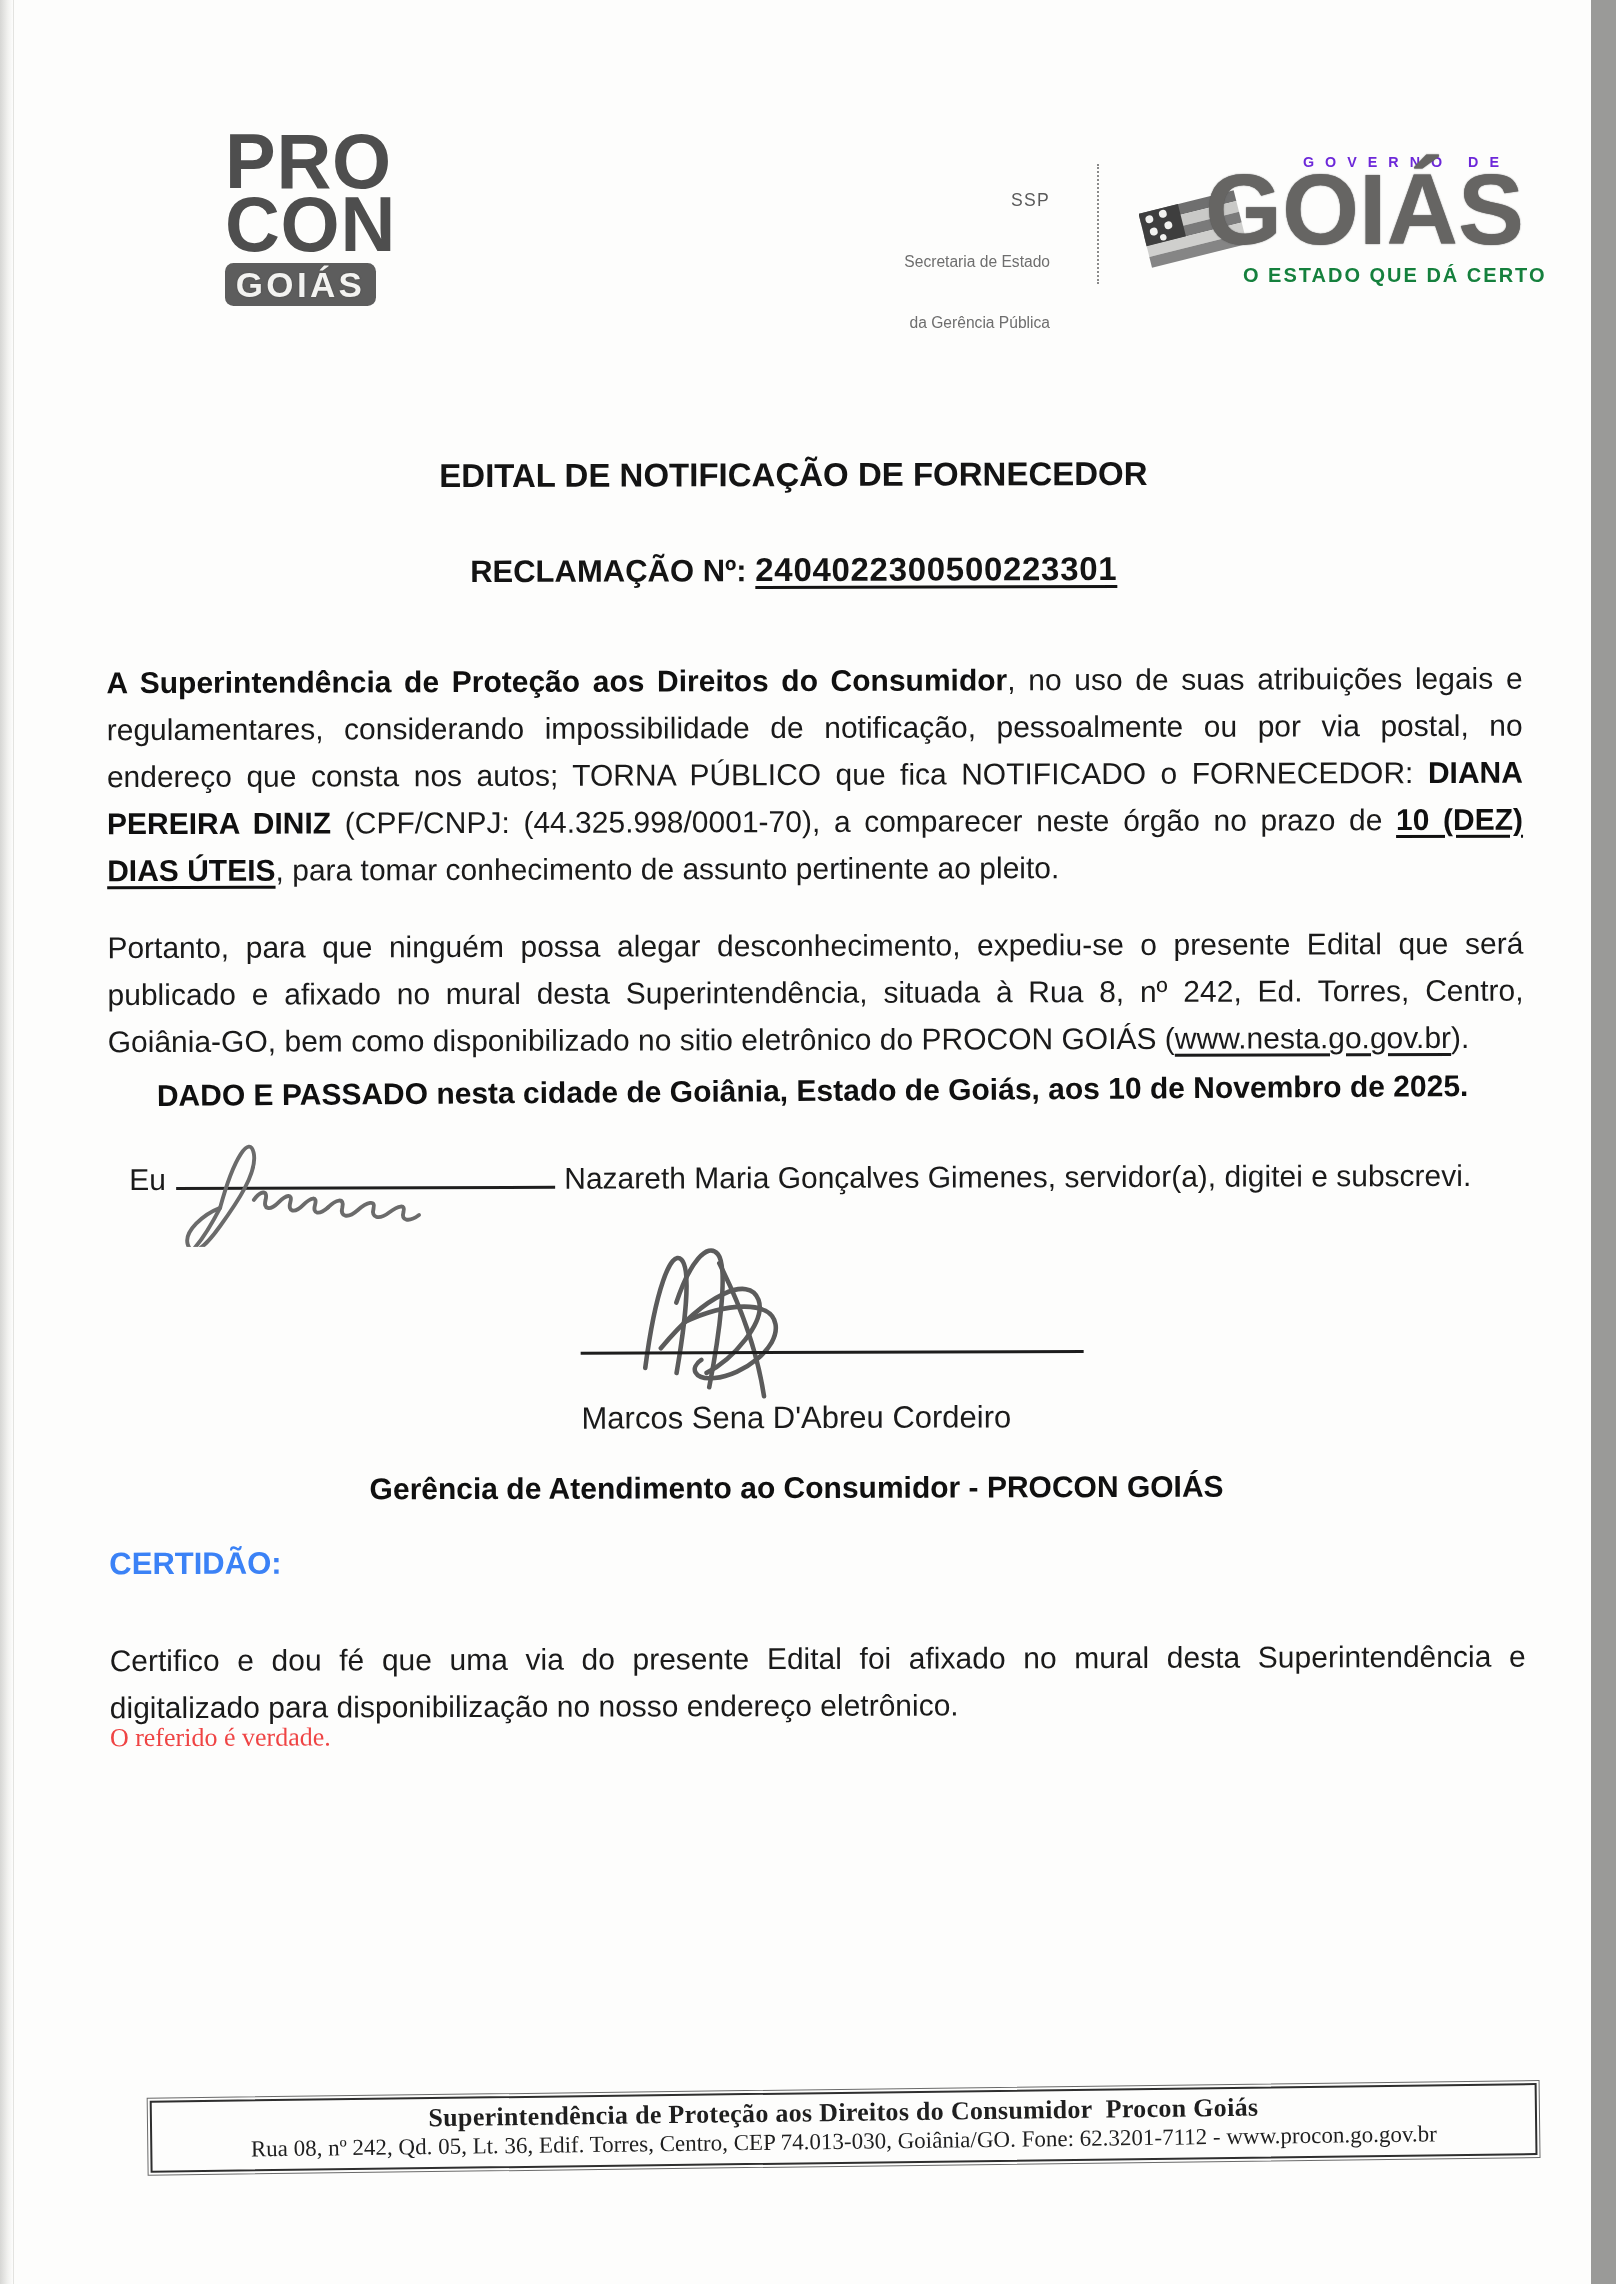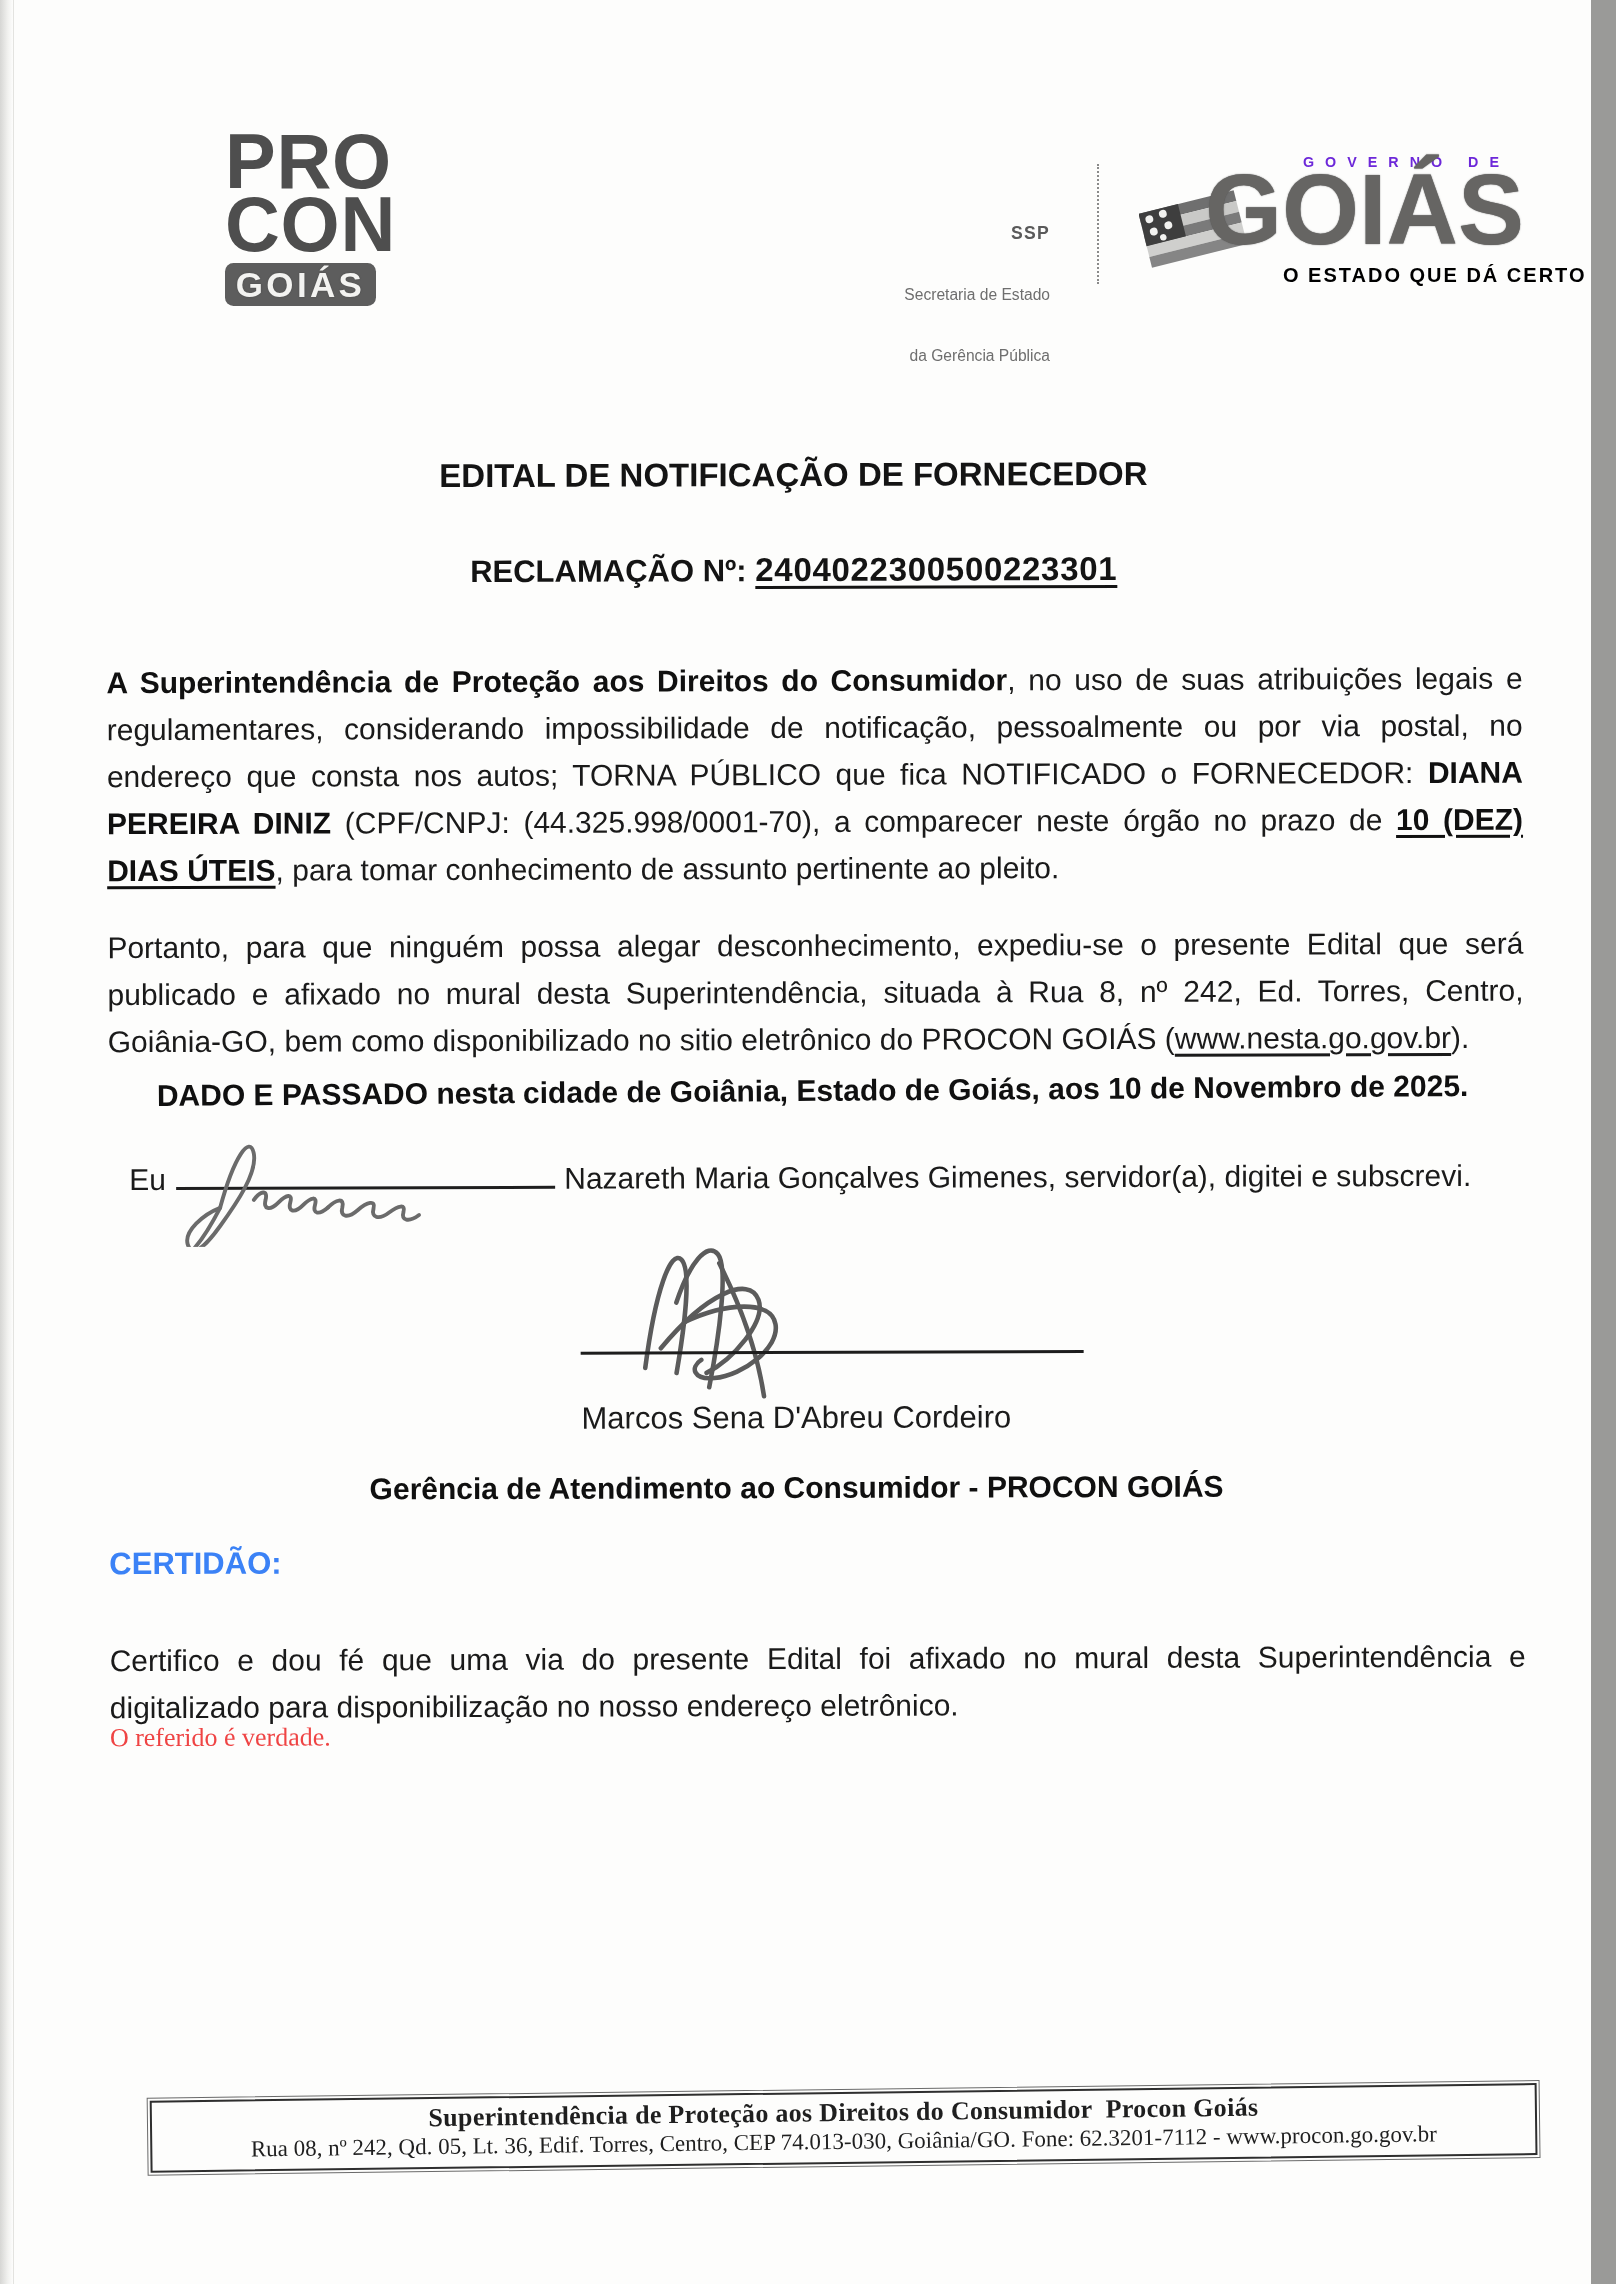--- a/index.html
+++ b/index.html
@@ -25,41 +25,41 @@
     font-weight:900;font-size:76px;line-height:0.83;color:#4e4e4e;
     letter-spacing:0.7px;transform:scaleY(1.02);
   }
   .procon-box{
     margin-top:7.8px;background:#5d5d5d;border-radius:8.5px;
     color:#f3f3f1;font-weight:700;font-size:35px;line-height:43px;
     letter-spacing:3.3px;text-align:center;
     text-shadow:0 0 1.3px #3c3c3c;
   }
   .ssp{position:absolute;left:834px;top:190px;width:216px;text-align:right;color:#6e6e6e;}
-  .ssp-acronym{font-weight:700;font-size:17.6px;color:#5a5a5a;letter-spacing:1.3px;margin-top:33px;}
+  .ssp-acronym{font-weight:400;font-size:17.6px;color:#5a5a5a;letter-spacing:1.3px;}
   .ssp-line{font-size:15.6px;line-height:20px;margin-top:41px;}
   .hdr-divider{
     position:absolute;left:1097px;top:164px;height:120px;width:0;
     border-left:2px dotted #8a8a8a;
   }
   .gov{position:absolute;left:1139px;top:154px;width:450px;height:150px;}
   .gov-top{
     position:absolute;left:164px;top:0;
     font-size:14.3px;font-weight:700;color:#6d28d9;letter-spacing:11px;white-space:nowrap;
   }
   .gov-flag{position:absolute;left:0;top:26px;}
   .gov-word{
     position:absolute;left:66px;top:5.2px;
     font-size:99px;font-weight:900;line-height:1;color:#666563;
     letter-spacing:0;transform:scaleY(1.02);
     text-shadow:0 0 1.3px #555;
   }
   .gov-tag{
     position:absolute;left:104px;top:110px;
-    font-size:20px;font-weight:700;color:#000000;letter-spacing:2px;white-space:nowrap;margin-left:40px;
+    font-size:20px;font-weight:700;color:#15803d;letter-spacing:2px;white-space:nowrap;
   }
 
   
   .content{position:absolute;left:0;top:0;width:100%;height:100%;transform:rotate(-0.18deg);}
   .doc-title{
     position:absolute;left:0;top:456px;width:100%;
     text-align:center;font-size:33px;font-weight:700;color:#141414;
   }
   .claim{
     position:absolute;left:0;top:551px;width:100%;

